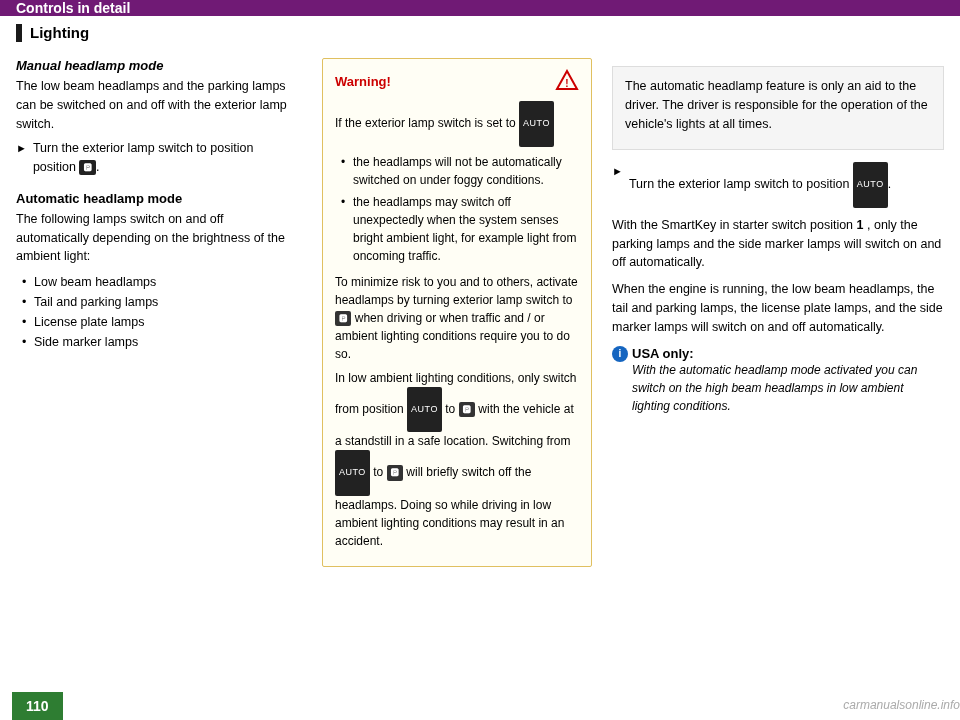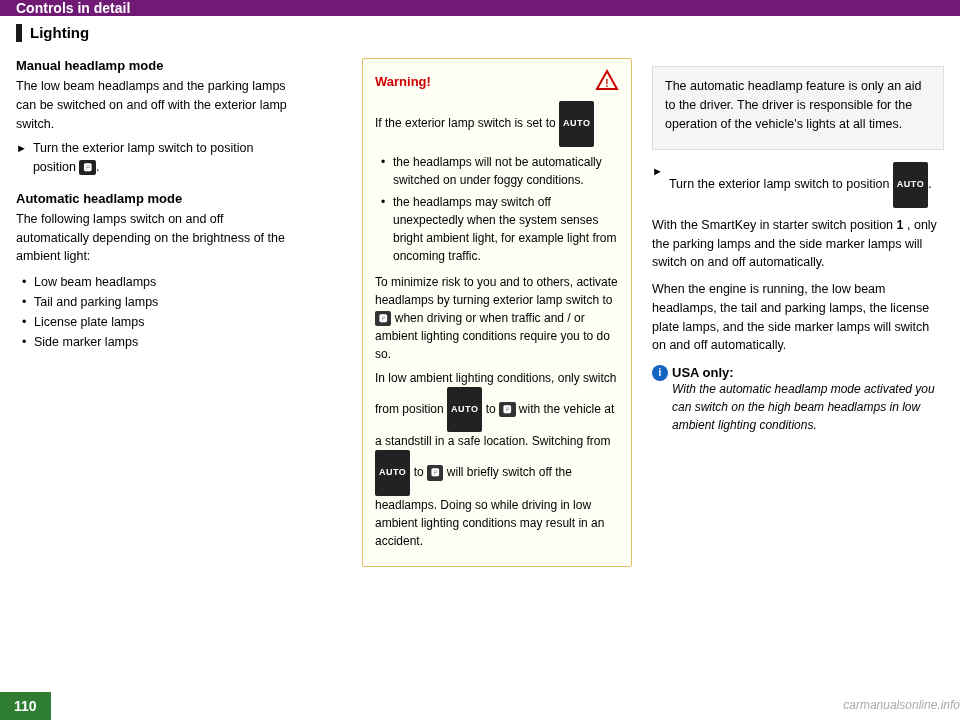--- a/index.html
+++ b/index.html
@@ -51,37 +51,37 @@
 
     
     .left-col {
       flex: 0 0 290px;
       padding-right: 8px;
     }
 
     
     .middle-col {
       flex: 0 0 270px;
-      margin-left: 40px;
     }
 
     
     .right-col {
       flex: 1;
       padding-left: 4px;
     }
 
     .section-heading {
       font-weight: bold;
       font-size: 13px;
       margin-bottom: 4px;
       margin-top: 10px;
     }
     .section-heading:first-child {
       margin-top: 0;
+      font-style: italic;
     }
 
     p {
       font-size: 12.5px;
       line-height: 1.5;
       margin-bottom: 6px;
     }
 
     .bullet-list {
       list-style: none;
@@ -113,21 +113,21 @@
       flex-shrink: 0;
       font-size: 11px;
     }
 
     
     .badge-auto {
       display: inline-block;
       background: #222;
       color: #fff;
       font-size: 9px;
-      font-weight: bold;
+      font-weight: normal;
       padding: 16px 4px;
       border-radius: 2px;
       letter-spacing: 0.5px;
       vertical-align: middle;
     }
 
     .badge-parking {
       display: inline-block;
       background: #222;
       color: #fff;
@@ -225,21 +225,21 @@
     .usa-italic {
       font-style: italic;
       font-size: 12px;
       line-height: 1.5;
     }
 
     
     .page-number-box {
       position: absolute;
       bottom: 0;
-      left: 0;
+      left: 12px;
       background: #2e7d32;
       color: #fff;
       font-weight: bold;
       font-size: 14px;
       padding: 6px 14px;
       min-width: 50px;
       text-align: center;
     }
 
     

